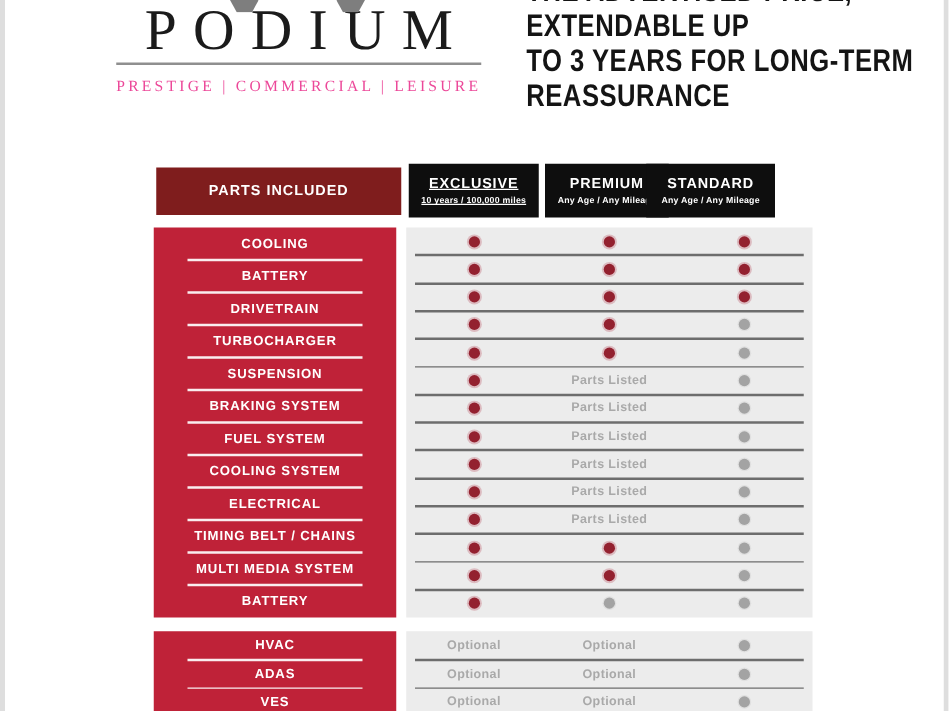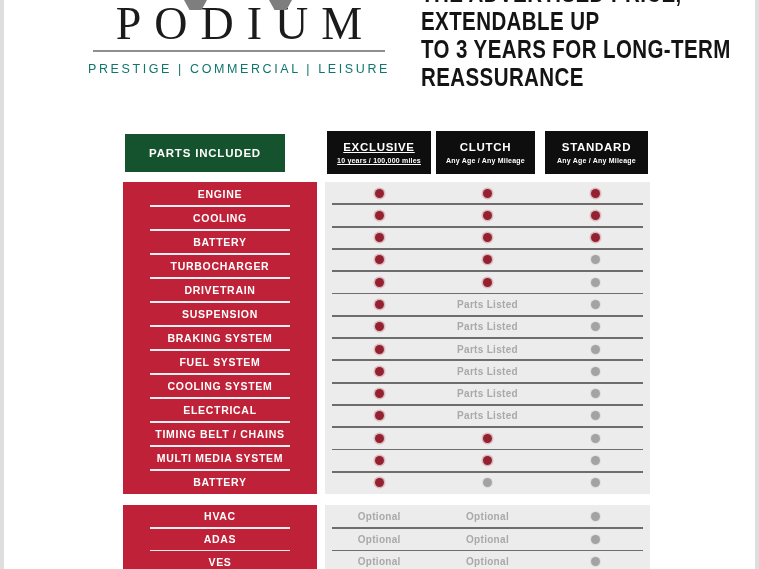--- a/index.html
+++ b/index.html
@@ -12,32 +12,32 @@
   .edge.left { left:0; } .edge.right { right:0; }
 
   
   .logo { position:absolute; left:88px; top:0; width:302px; text-align:center; }
   .trap { position:absolute; top:0; height:10px; width:23px; background:#7e7e7e;
           clip-path:polygon(0 0,100% 0,76% 100%,24% 100%); }
   .trap.t1 { left:96px; } .trap.t2 { left:181px; }
   .logo-title { font-family:"Liberation Serif", serif; font-size:46px; line-height:1;
                 color:#1b1b1b; letter-spacing:13px; text-indent:13px; margin-top:1px; }
   .logo-rule { height:2px; background:#8f8f8f; margin:3px 5px 0 5px; }
-  .logo-tagline { font-family:Liberation Sans, sans-serif; font-size:12.5px; color:#0f766e;
+  .logo-tagline { font-family:Liberation Serif, serif; font-size:12.5px; color:#ec4899;
                   letter-spacing:2.6px; margin-top:10px; white-space:nowrap; }
 
   
   .headline { position:absolute; left:421px; top:0; width:338px; height:92px; overflow:hidden; }
   .headline-inner { transform:scaleX(0.82); transform-origin:0 0; width:122%;
                     margin-top:-21px; font-weight:bold; font-size:25px; line-height:28px;
                     color:#141414; letter-spacing:0.5px; }
 
   
-  .parts-box { position:absolute; left:125px; top:134px; width:160px; height:38px;
-               background:#14532d; color:#fff; font-weight:bold; font-size:11.5px;
+  .parts-box { position:absolute; left:125px; top:134px; width:196px; height:38px;
+               background:#7f1d1d; color:#fff; font-weight:bold; font-size:11.5px;
                letter-spacing:0.8px; display:flex; align-items:center; justify-content:center; }
   .plan-box { position:absolute; top:131px; height:43px; background:#0e0e0e; color:#fff;
               display:flex; flex-direction:column; align-items:center; justify-content:center; }
   .plan-name { font-size:11.5px; font-weight:bold; letter-spacing:0.7px; }
   .plan-sub  { font-size:7px; font-weight:bold; letter-spacing:0.2px; margin-top:4px; }
 
   
   .red-col { position:absolute; left:123px; width:194px; background:var(--red,#bf2238);
              display:flex; flex-direction:column; }
   .data-panel { position:absolute; left:325px; width:325px; background:var(--panel,#ececec);
@@ -82,36 +82,35 @@
     </div>
   </div>
 
   <div class="parts-box">PARTS INCLUDED</div>
   <div id="plan-boxes">
       <div class="plan-box" style="left: 327px; width: 104px; text-decoration: underline;">
         <div class="plan-name">EXCLUSIVE</div>
         <div class="plan-sub">10 years / 100,000 miles</div>
       </div>
       <div class="plan-box" style="left: 436px; width: 99px;">
-        <div class="plan-name">CLUTCH</div>
+        <div class="plan-name">PREMIUM</div>
         <div class="plan-sub">Any Age / Any Mileage</div>
       </div>
-      <div class="plan-box" style="left: 545px; width: 103px;">
+      <div class="plan-box" style="left: 517px; width: 103px;">
         <div class="plan-name">STANDARD</div>
         <div class="plan-sub">Any Age / Any Mileage</div>
       </div>
     </div>
 
   <div class="sec-main">
     <div class="red-col" id="main-labels">
-        <div class="red-row">ENGINE</div>
         <div class="red-row">COOLING</div>
         <div class="red-row">BATTERY</div>
+        <div class="red-row">DRIVETRAIN</div>
         <div class="red-row">TURBOCHARGER</div>
-        <div class="red-row">DRIVETRAIN</div>
         <div class="red-row">SUSPENSION</div>
         <div class="red-row">BRAKING SYSTEM</div>
         <div class="red-row">FUEL SYSTEM</div>
         <div class="red-row">COOLING SYSTEM</div>
         <div class="red-row">ELECTRICAL</div>
         <div class="red-row">TIMING BELT / CHAINS</div>
         <div class="red-row">MULTI MEDIA SYSTEM</div>
         <div class="red-row">BATTERY</div>
       </div>
     <div class="data-panel" id="main-panel">

